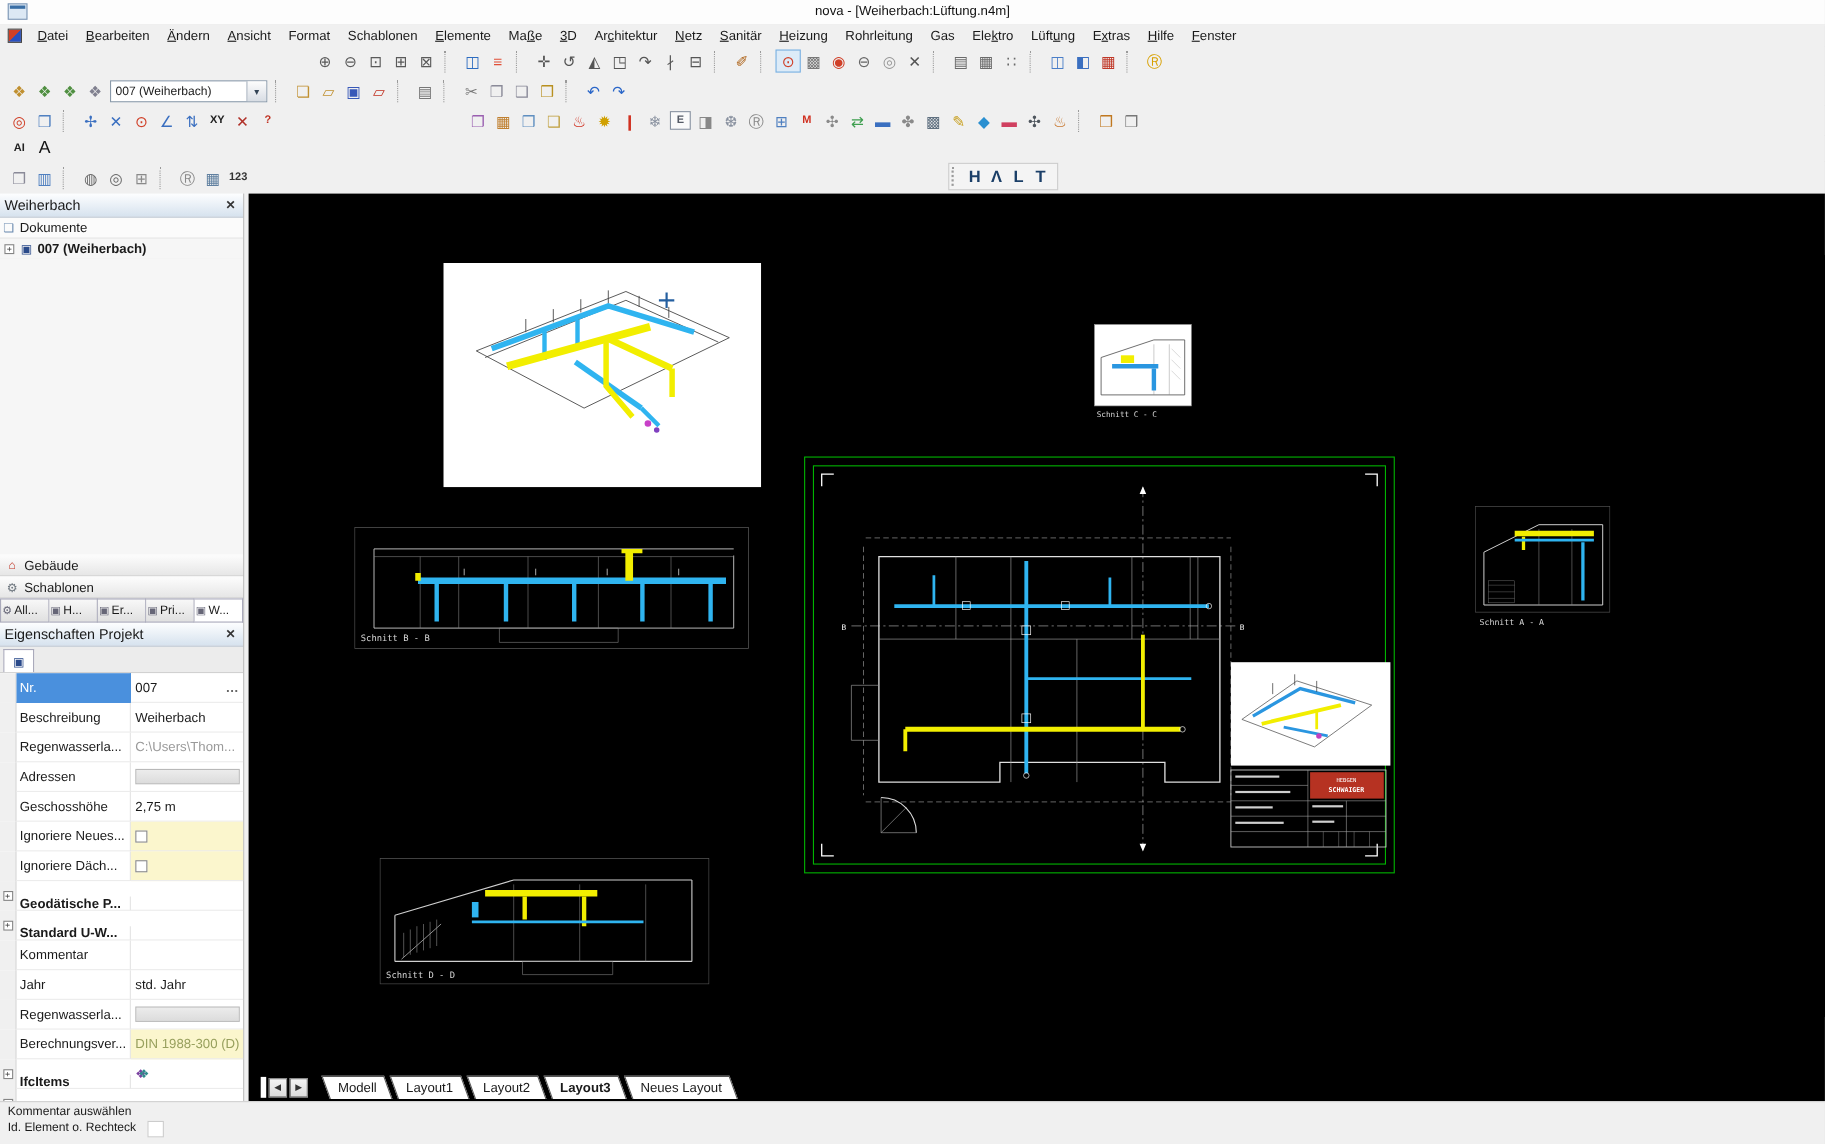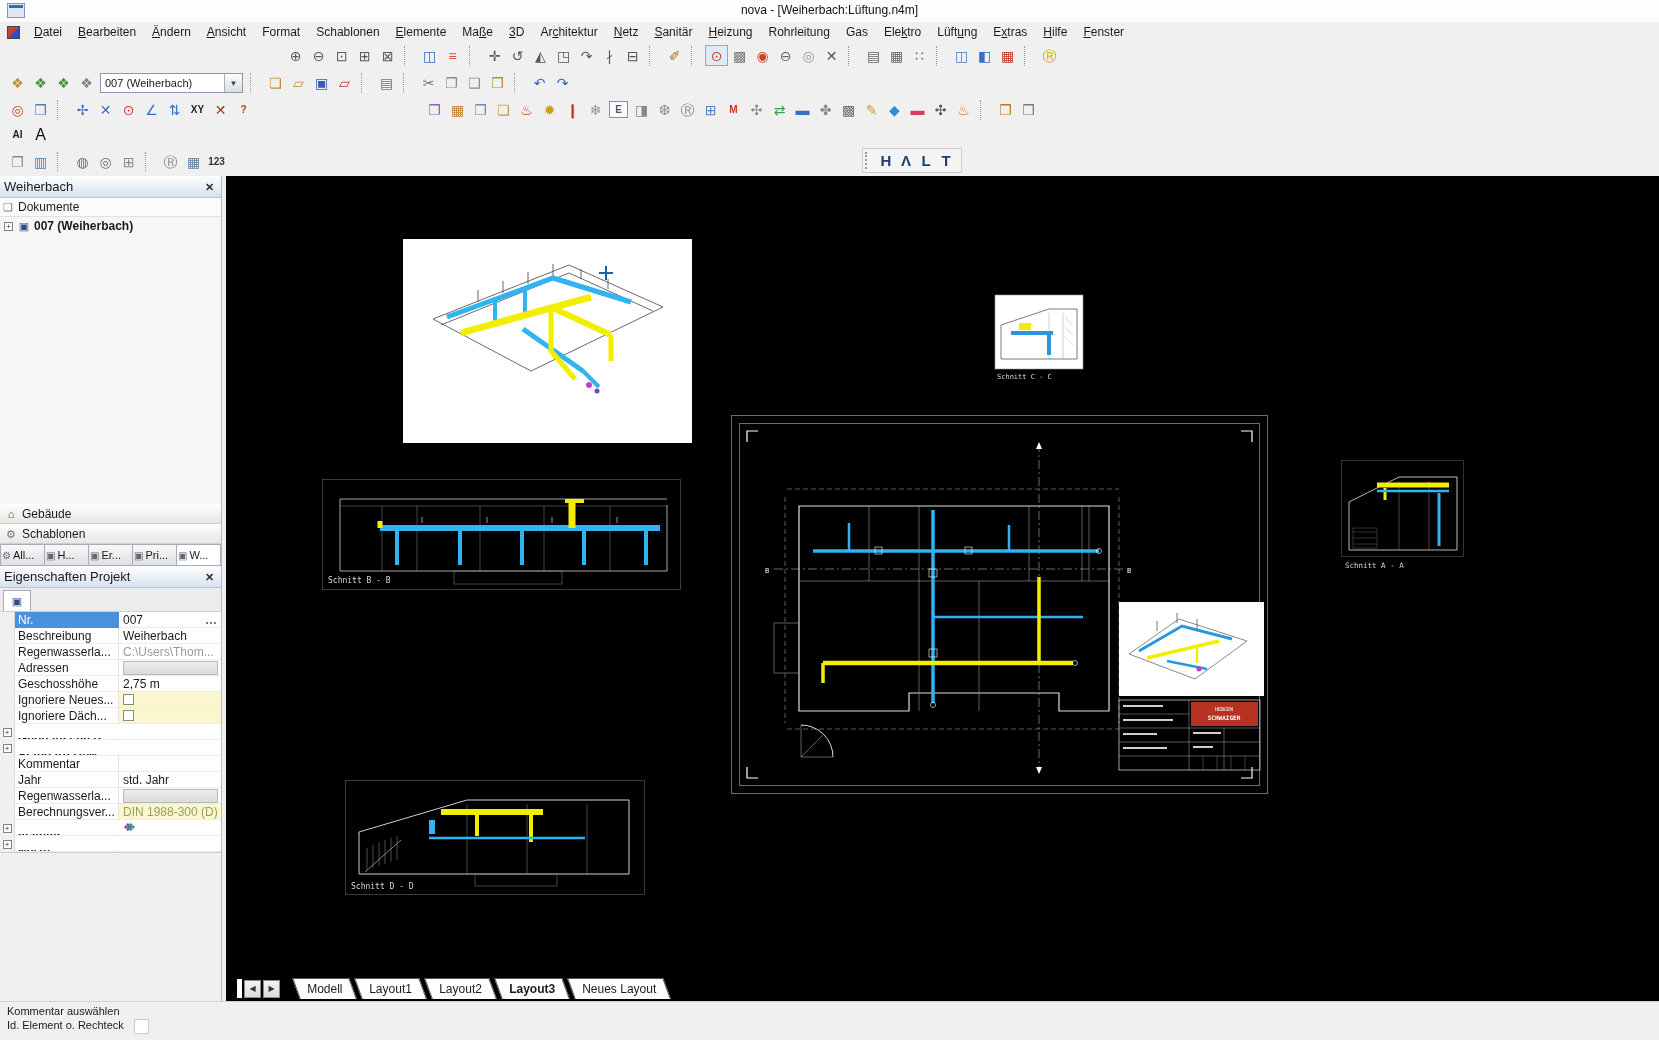--- a/index.html
+++ b/index.html
@@ -63,21 +63,21 @@
   .appbtn{flex:1;display:flex;align-items:center;justify-content:flex-start;font-size:11px;gap:2px;
           border:1px solid #aab;border-left:none;background:linear-gradient(#f8f8f8,#e0e0e0);padding:0 1px;cursor:default;}
   .appbtn:first-child{border-left:1px solid #aab;}
   .appbtn.active{background:#fff;}
   .appbtn .ticon{font-size:10px;color:#667;}
   #props-tabstrip{height:23px;background:#ececec;border-bottom:1px solid #cfcfcf;display:flex;align-items:flex-end;padding-left:3px;}
   #props-tab{width:26px;height:20px;background:#fff;border:1px solid #aab;border-bottom:none;display:flex;
              align-items:center;justify-content:center;font-size:11px;color:#2a4a8a;}
   
   #propgrid{background:#fff;border-bottom:1px solid #cfcfcf;}
-  .prow{display:flex;height:16px;box-sizing:border-box;font-size:12px;align-items:stretch;}
+  .prow{display:flex;height:27px;box-sizing:border-box;font-size:12px;align-items:stretch;}
   .pgut{width:14px;background:#f0f0f0;border-right:1px solid #dadada;display:flex;align-items:center;
         justify-content:center;flex:none;}
   .plab{width:100px;flex:none;display:flex;align-items:center;padding-left:3px;border-right:1px solid #e4e4e4;
         border-bottom:1px solid #ececec;white-space:nowrap;overflow:hidden;}
   .plab.bold{font-weight:bold;margin-top:14px;}
   .pval{flex:1;display:flex;align-items:center;padding-left:4px;border-bottom:1px solid #ececec;
         white-space:nowrap;overflow:hidden;position:relative;}
   .prow.sel .plab{background:#4a90dd;color:#fff;border-color:#4a90dd;}
   .pval.yellow{background:#fbf6cd;}
   .pval .v{flex:1;}

